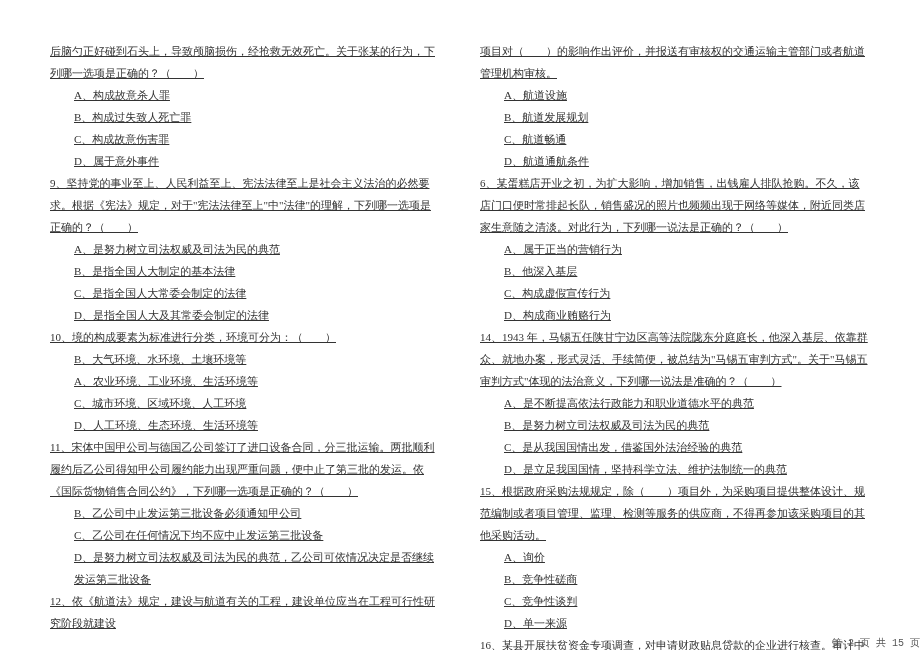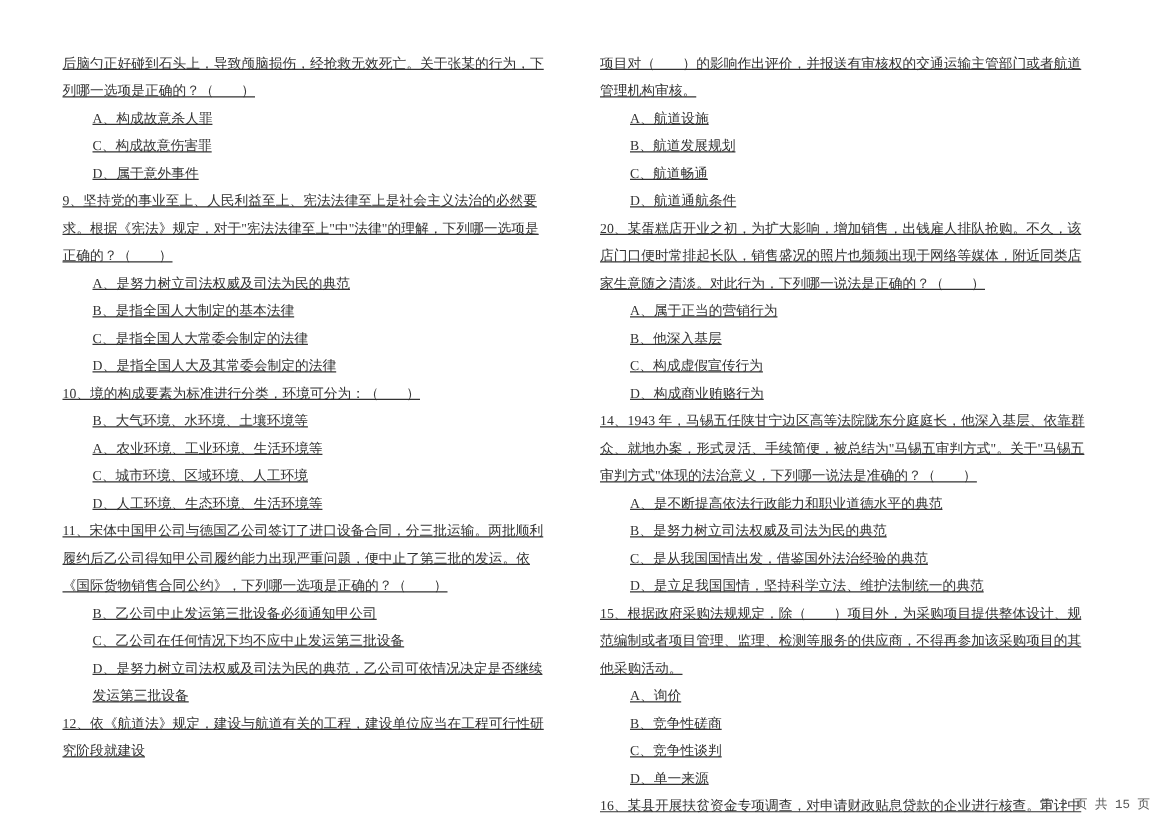--- a/index.html
+++ b/index.html
@@ -36,20 +36,21 @@
       font-family: Liberation Mono, monospace;
     }
   </style>
 </head>
 <body>
 
 <div class="page">
   <div class="col">
     <span class="line q">后脑勺正好碰到石头上，导致颅脑损伤，经抢救无效死亡。关于张某的行为，下列哪一选项是正确的？（　　）</span>
     <span class="line opt">A、构成故意杀人罪</span>
+    <span class="line opt">B、构成过失致人死亡罪</span>
     <span class="line opt">C、构成故意伤害罪</span>
     <span class="line opt">D、属于意外事件</span>
     <span class="line q">9、坚持党的事业至上、人民利益至上、宪法法律至上是社会主义法治的必然要求。根据《宪法》规定，对于"宪法法律至上"中"法律"的理解，下列哪一选项是正确的？（　　）</span>
     <span class="line opt">A、是努力树立司法权威及司法为民的典范</span>
     <span class="line opt">B、是指全国人大制定的基本法律</span>
     <span class="line opt">C、是指全国人大常委会制定的法律</span>
     <span class="line opt">D、是指全国人大及其常委会制定的法律</span>
     <span class="line q">10、境的构成要素为标准进行分类，环境可分为：（　　）</span>
     <span class="line opt">B、大气环境、水环境、土壤环境等</span>
     <span class="line opt">A、农业环境、工业环境、生活环境等</span>
@@ -61,21 +62,21 @@
     <span class="line opt">D、是努力树立司法权威及司法为民的典范，乙公司可依情况决定是否继续发运第三批设备</span>
     <span class="line q">12、依《航道法》规定，建设与航道有关的工程，建设单位应当在工程可行性研究阶段就建设</span>
   </div>
 
   <div class="col">
     <span class="line q">项目对（　　）的影响作出评价，并报送有审核权的交通运输主管部门或者航道管理机构审核。</span>
     <span class="line opt">A、航道设施</span>
     <span class="line opt">B、航道发展规划</span>
     <span class="line opt">C、航道畅通</span>
     <span class="line opt">D、航道通航条件</span>
-    <span class="line q">20、某蛋糕店开业之初，为扩大影响，增加销售，出钱雇人排队抢购。不久，该店门口便时常排起长队，销售盛况的照片也频频出现于网络等媒体，附近同类店家生意随之清淡。对此行为，下列哪一说法是正确的？（　　）</span>
+    <span class="line q">6、某蛋糕店开业之初，为扩大影响，增加销售，出钱雇人排队抢购。不久，该店门口便时常排起长队，销售盛况的照片也频频出现于网络等媒体，附近同类店家生意随之清淡。对此行为，下列哪一说法是正确的？（　　）</span>
     <span class="line opt">A、属于正当的营销行为</span>
     <span class="line opt">B、他深入基层</span>
     <span class="line opt">C、构成虚假宣传行为</span>
     <span class="line opt">D、构成商业贿赂行为</span>
     <span class="line q">14、1943 年，马锡五任陕甘宁边区高等法院陇东分庭庭长，他深入基层、依靠群众、就地办案，形式灵活、手续简便，被总结为"马锡五审判方式"。关于"马锡五审判方式"体现的法治意义，下列哪一说法是准确的？（　　）</span>
     <span class="line opt">A、是不断提高依法行政能力和职业道德水平的典范</span>
     <span class="line opt">B、是努力树立司法权威及司法为民的典范</span>
     <span class="line opt">C、是从我国国情出发，借鉴国外法治经验的典范</span>
     <span class="line opt">D、是立足我国国情，坚持科学立法、维护法制统一的典范</span>
     <span class="line q">15、根据政府采购法规规定，除（　　）项目外，为采购项目提供整体设计、规范编制或者项目管理、监理、检测等服务的供应商，不得再参加该采购项目的其他采购活动。</span>

